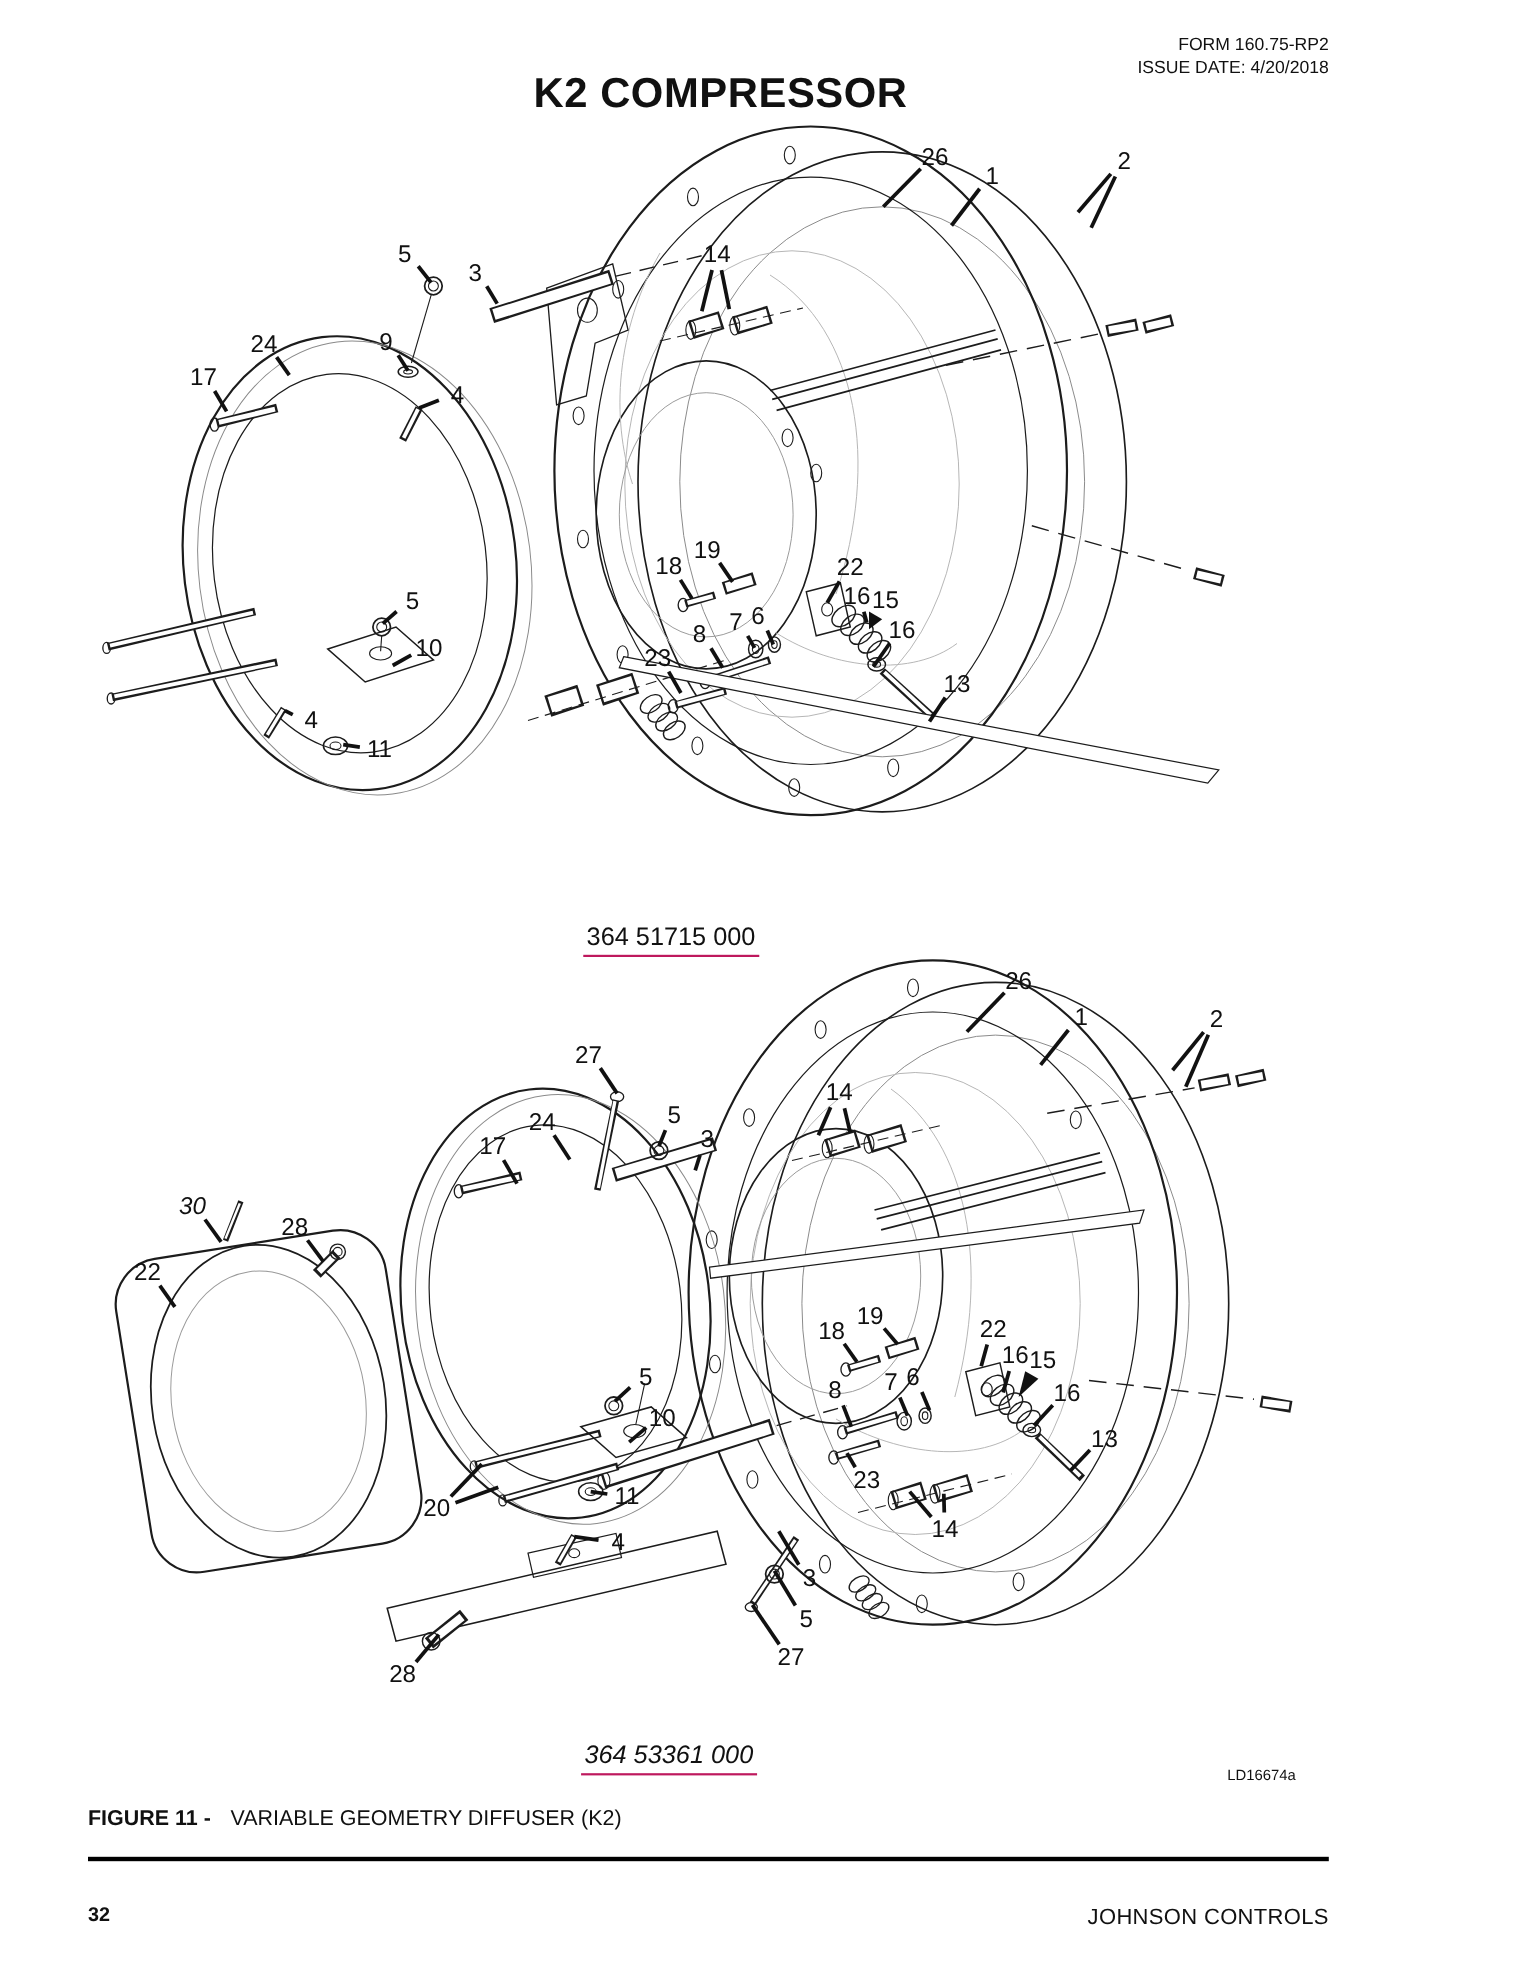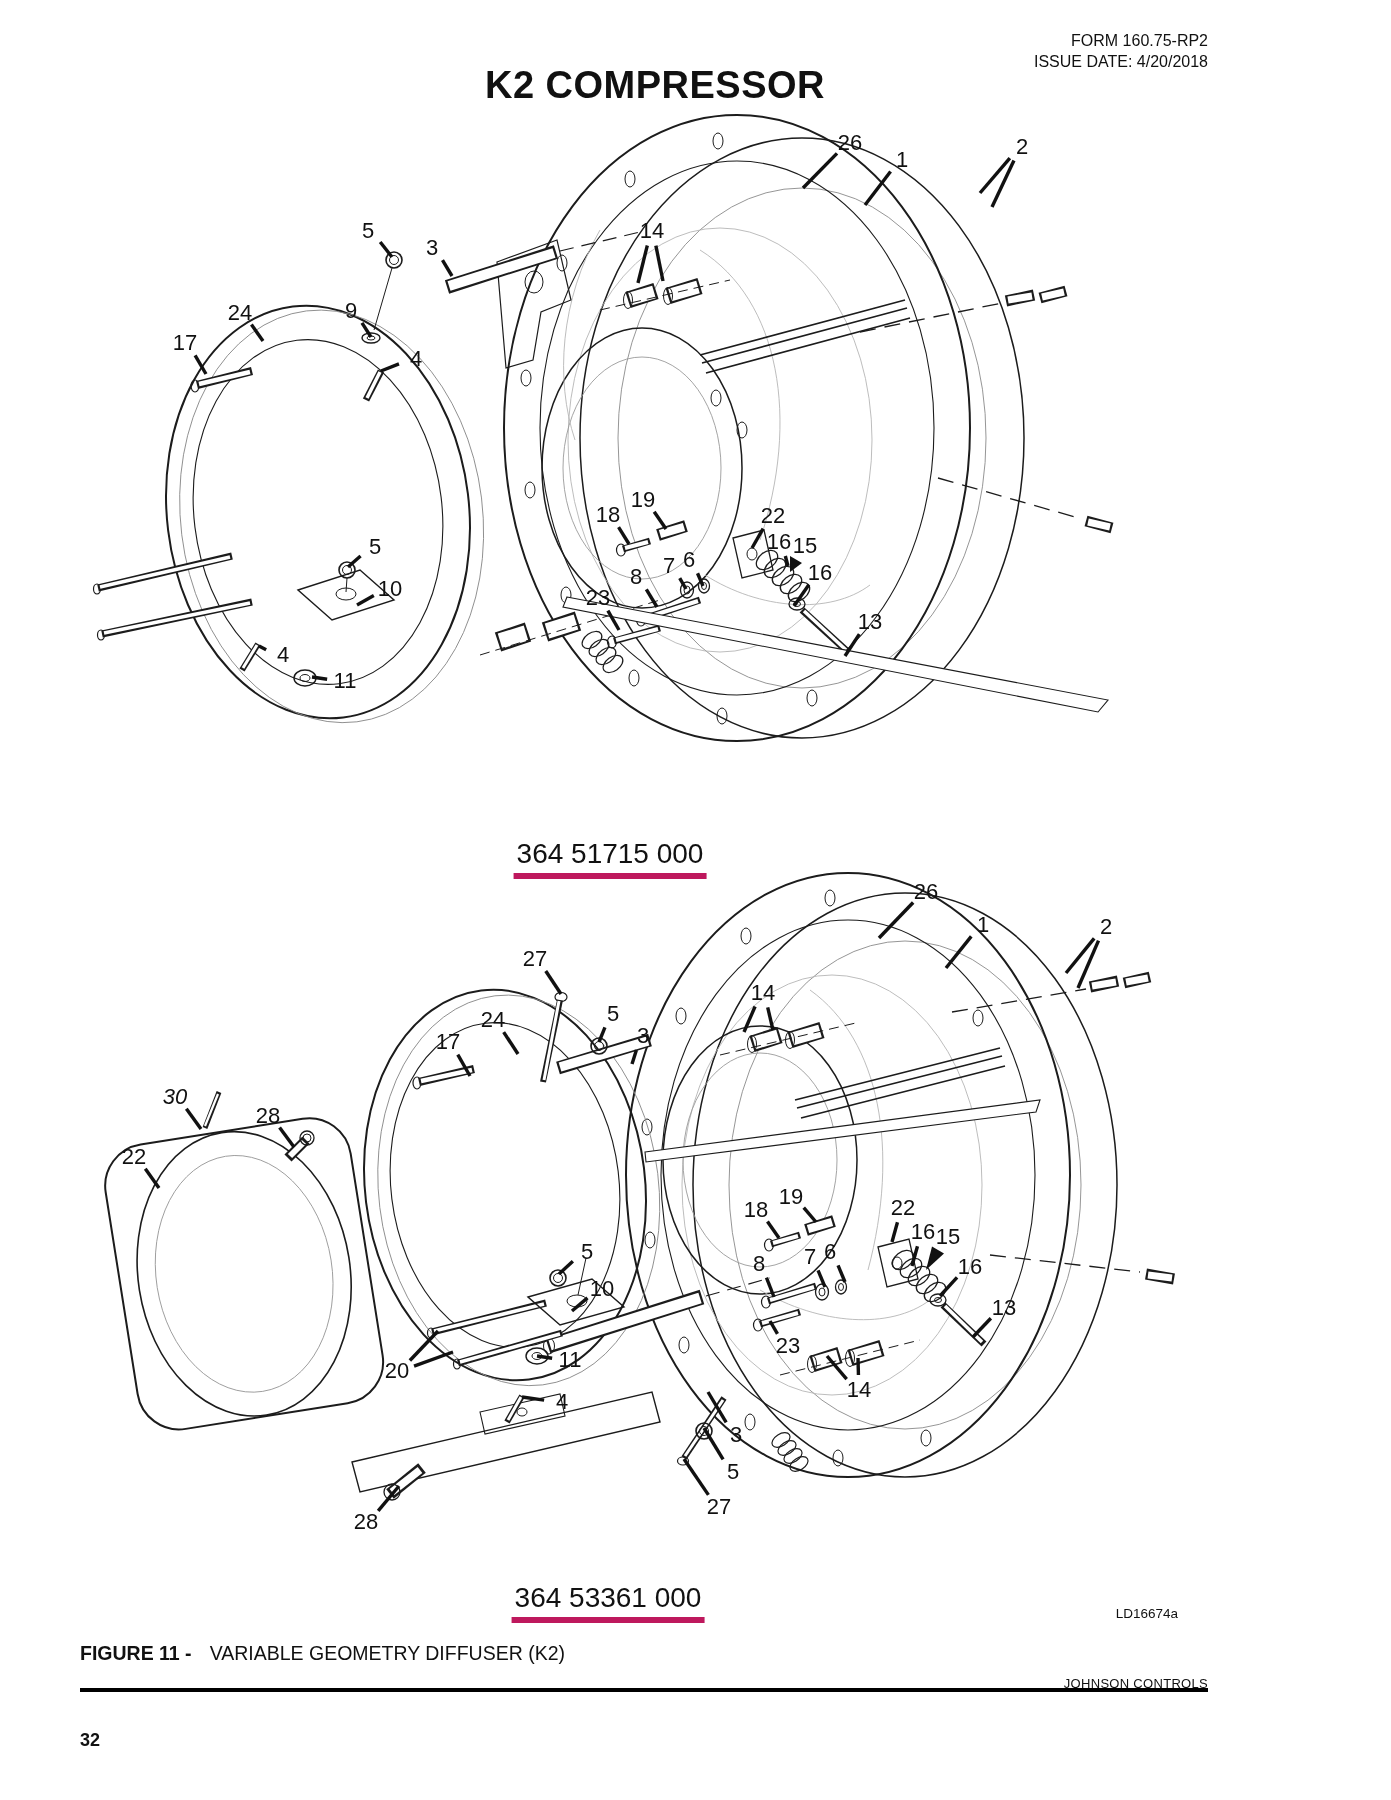--- a/index.html
+++ b/index.html
@@ -5,31 +5,31 @@
   html,body{margin:0;padding:0;background:#e8e8e8;}
   .page{position:relative;width:1391px;height:1800px;background:#ffffff;margin:0 auto;
         font-family:"Liberation Sans", sans-serif;color:#111;overflow:hidden;}
   .hdr{position:absolute;top:30px;right:183px;text-align:right;font-size:16px;line-height:21px;}
   .title{position:absolute;left:655px;top:64px;transform:translateX(-50%);margin:0;
          font-size:38px;font-weight:bold;letter-spacing:.5px;white-space:nowrap;}
   svg.art,svg.leaders{position:absolute;left:0;top:0;}
   svg.leaders line{stroke:#111;stroke-width:3.4;}
   .callout{position:absolute;transform:translate(-50%,-50%);font-size:22px;line-height:1;
            color:#111;white-space:nowrap;}
-  .pn{position:absolute;transform:translateX(-50%);font-size:28px;
-      border-bottom:6px solid #be185d;padding:0 3px 3px 3px;white-space:nowrap;}
+  .pn{position:absolute;transform:translateX(-50%);font-size:23px;
+      border-bottom:2px solid #be185d;padding:0 3px 3px 3px;white-space:nowrap;}
   .pn1{left:610px;top:838px;}
-  .pn2{left:608px;top:1582px;}
+  .pn2{left:608px;top:1582px;font-style:italic;}
   .ld{position:absolute;right:213px;top:1606px;font-size:13.5px;}
   .cap{position:absolute;left:80px;top:1642px;font-size:19.5px;white-space:nowrap;}
   .cap .b{font-weight:bold;}
   .cap .t{margin-left:18px;}
   .rule{position:absolute;left:80px;top:1688px;width:1128px;height:4px;background:#000;}
   .pgnum{position:absolute;left:80px;top:1730px;font-size:18px;font-weight:bold;text-align:right;}
-  .company{position:absolute;right:183px;top:1676px;font-size:13px;letter-spacing:.3px;}
+  .company{position:absolute;right:183px;top:1732px;font-size:20px;letter-spacing:.3px;}
 </style>
 </head>
 <body>
 
 <div class="page">
 
   <div class="hdr">
     <div>FORM 160.75-RP2</div>
     <div>ISSUE DATE: 4/20/2018</div>
   </div>

